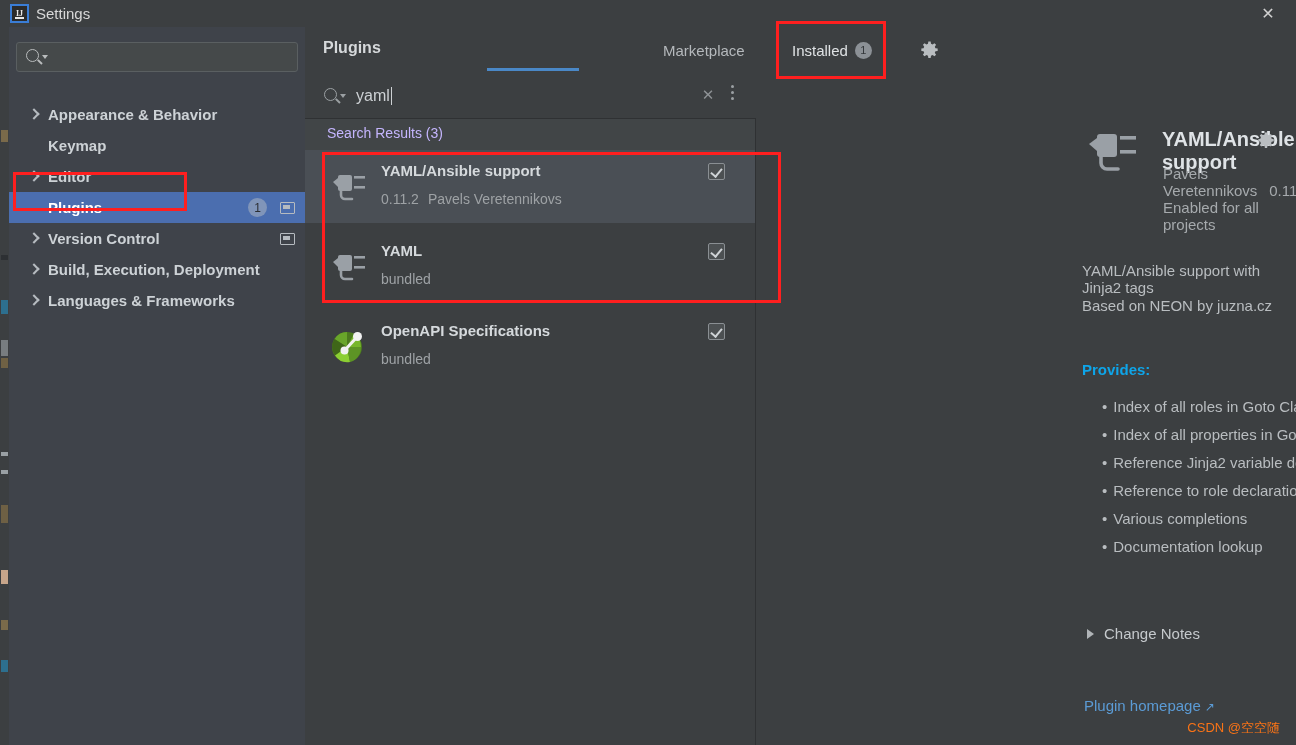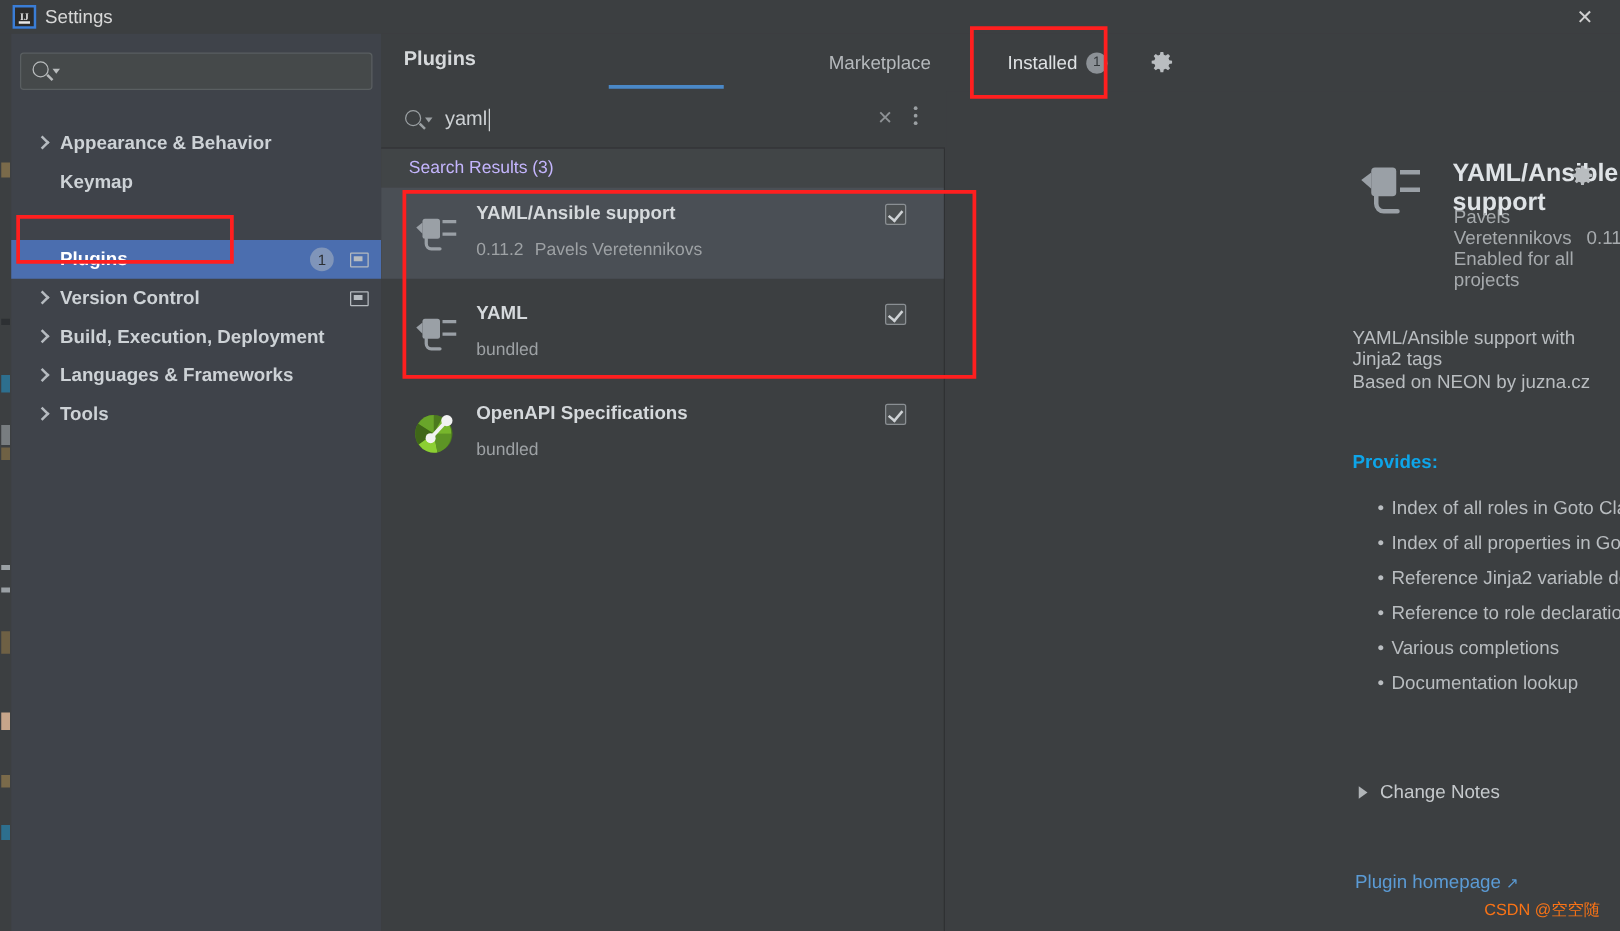--- a/index.html
+++ b/index.html
@@ -122,21 +122,21 @@
   #plugins-title {
     position: absolute; left: 18px; top: 12px;
     font-size: 16px; font-weight: bold; color: #d6d9db;
   }
   .tab {
     position: absolute; top: 0; height: 46px;
     display: flex; align-items: center; cursor: pointer;
     font-size: 15px; color: #b5b9bc;
   }
   #tab-marketplace { left: 358px; }
-  #tab-installed { left: 501px; color: #dfe2e4; }
+  #tab-installed { left: 487px; color: #dfe2e4; }
   #tab-installed .tab-badge {
     margin-left: 7px; width: 17px; height: 17px; border-radius: 50%;
     background: #8c9196; color: #33373a; font-size: 11px;
     display: flex; align-items: center; justify-content: center;
   }
   #tab-underline {
     position: absolute; left: 487px; top: 68px; width: 92px; height: 3px;
     background: #4a88c7; z-index: 30;
   }
   #gear-tabbar {
@@ -328,20 +328,24 @@
 
     <div class="tree-item" style="top:72px;">
       <span class="tree-arrow"></span>
       <span class="tree-label">Appearance &amp; Behavior</span>
     </div>
 
     <div class="tree-item" style="top:103px;">
       <span class="tree-label">Keymap</span>
     </div>
 
+    <div class="tree-item" style="top:134px;">
+      <span class="tree-arrow"></span>
+      <span class="tree-label">Editor</span>
+    </div>
 
     <div class="tree-item selected" style="top:165px;">
       <span class="tree-label">Plugins</span>
       <span class="tree-badge">1</span>
       <span class="tree-reset"></span>
     </div>
 
     <div class="tree-item" style="top:196px;">
       <span class="tree-arrow"></span>
       <span class="tree-label">Version Control</span>
@@ -351,24 +355,20 @@
     <div class="tree-item" style="top:227px;">
       <span class="tree-arrow"></span>
       <span class="tree-label">Build, Execution, Deployment</span>
     </div>
 
     <div class="tree-item" style="top:258px;">
       <span class="tree-arrow"></span>
       <span class="tree-label">Languages &amp; Frameworks</span>
     </div>
 
-    <div class="tree-item" style="top:289px;">
-      <span class="tree-arrow"></span>
-      <span class="tree-label">Tools</span>
-    </div>
   </div>
 
   <div id="content">
 
     <div id="plugins-header">
       <div id="plugins-title">Plugins</div>
 
       <div class="tab" id="tab-marketplace">
         <span>Marketplace</span>
       </div>

